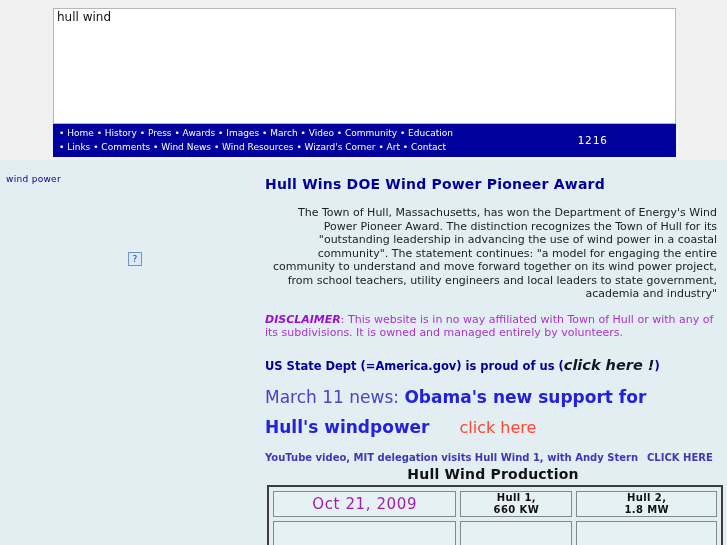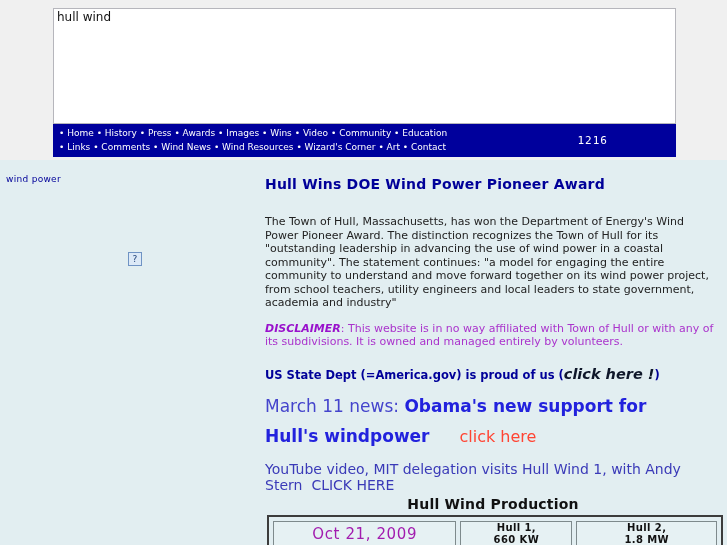--- a/index.html
+++ b/index.html
@@ -48,36 +48,36 @@
     background:#dce9f7; border:1px solid #6f93c4;
     font-size:9px; color:#1c3f77; text-align:center; line-height:12px;
   }
 
   .main-col { position:absolute; left:265px; top:16px; width:458px; }
 
   .heading {
     font-size:14px; font-weight:bold; color:#000099; letter-spacing:0.2px;
   }
   .para {
-    margin-top:23px; width:452px;
-    font-size:11px; line-height:13.5px; color:#222222;
+    margin-top:14px; width:452px;
+    font-size:11px; line-height:13.5px; color:#222222;text-align:right;
   }
   .disclaimer { margin-top:12px; width:452px; font-size:11px; line-height:13.5px; color:#aa33cc; }
   .disclaimer .dlabel { font-weight:bold; font-style:italic; color:#9911cc; }
 
   .statedept { margin-top:17px; font-size:11.5px; font-weight:bold; color:#000099; }
   .statedept .red-link {
     color:#0f172a; font-style:italic; font-size:14.5px; cursor:pointer;
   }
 
   .news { margin-top:9px; width:400px; font-size:17px; line-height:30px; color:#4444cc; }
   .news .headline { font-weight:bold; color:#2222dd; }
   .news .news-link { color:#ff4433; font-size:16px; margin-left:30px; cursor:pointer; }
 
-  .youtube { margin-top:9px; font-size:14px; color:#3a3ab8; }
+  .youtube { margin-top:9px; font-size:10px; color:#3a3ab8;font-weight:bold; }
   .youtube .yt-link { margin-left:9px; cursor:pointer; }
 
   .table-title {
     margin-top:3px; width:456px; text-align:center;
     font-size:14px; font-weight:bold; color:#111111; letter-spacing:0.2px;
   }
   table.production {
     margin-top:3px; margin-left:2px;
     border-collapse:separate; border-spacing:4px;
     border:2px solid #3c3c3c; width:456px;
@@ -102,21 +102,21 @@
   </div>
 
   <div class="navbar">
     <div class="nav-rows">
       <div class="nav-row">
         <span class="nav-link">Home</span>
         <span class="nav-link">History</span>
         <span class="nav-link">Press</span>
         <span class="nav-link">Awards</span>
         <span class="nav-link">Images</span>
-        <span class="nav-link">Wins</span>
+        <span class="nav-link">March</span>
         <span class="nav-link">Video</span>
         <span class="nav-link">Community</span>
         <span class="nav-link">Education</span>
       </div>
       <div class="nav-row">
         <span class="nav-link">Links</span>
         <span class="nav-link">Comments</span>
         <span class="nav-link">Wind News</span>
         <span class="nav-link">Wind Resources</span>
         <span class="nav-link">Wizard's Corner</span>

